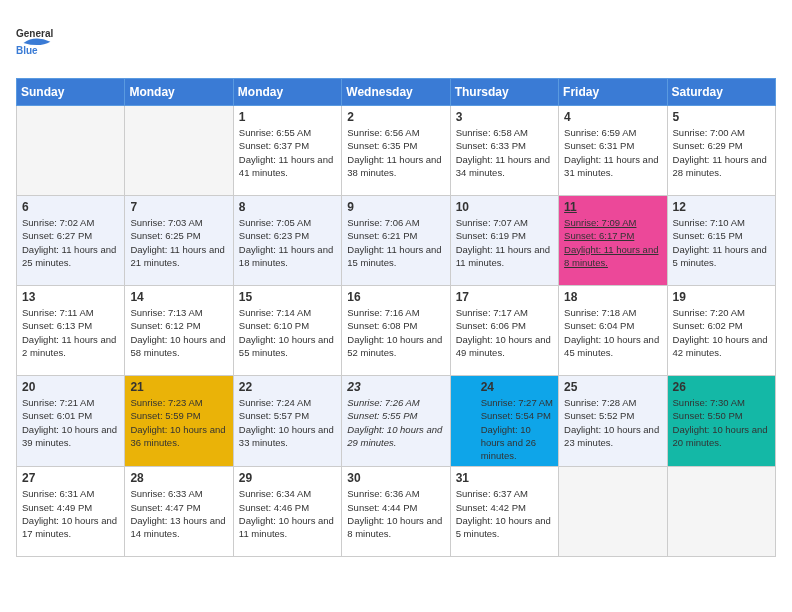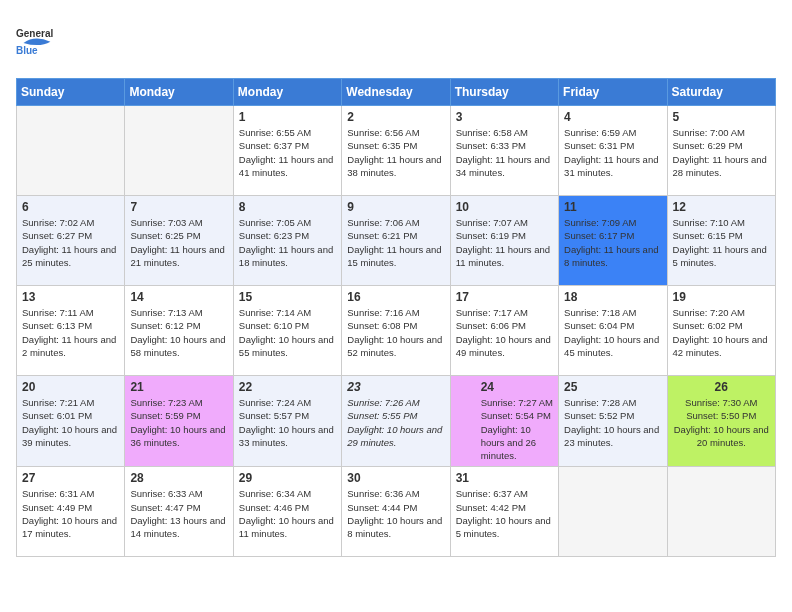--- a/index.html
+++ b/index.html
@@ -189,21 +189,21 @@
         </div>
       </td>
         <td style="background: rgb(238, 242, 251);">
         <span class="day-number">10</span>
         <div class="day-info">
           <span>Sunrise: 7:07 AM</span><br>
           <span>Sunset: 6:19 PM</span><br>
           <span>Daylight: 11 hours and 11 minutes.</span>
         </div>
       </td>
-        <td style="background: #3b82f6;">
+        <td style="background: #ec4899; text-decoration: underline;">
         <span class="day-number">11</span>
         <div class="day-info">
           <span>Sunrise: 7:09 AM</span><br>
           <span>Sunset: 6:17 PM</span><br>
           <span>Daylight: 11 hours and 8 minutes.</span>
         </div>
       </td>
         <td style="background: rgb(238, 242, 251);">
         <span class="day-number">12</span>
         <div class="day-info">
@@ -273,21 +273,21 @@
       </tr>
       <tr>
         <td style="background: rgb(238, 242, 251);">
         <span class="day-number">20</span>
         <div class="day-info">
           <span>Sunrise: 7:21 AM</span><br>
           <span>Sunset: 6:01 PM</span><br>
           <span>Daylight: 10 hours and 39 minutes.</span>
         </div>
       </td>
-        <td style="background: #f0abfc; margin-left: 32px;">
+        <td style="background: #eab308; margin-left: 32px;">
         <span class="day-number">21</span>
         <div class="day-info">
           <span>Sunrise: 7:23 AM</span><br>
           <span>Sunset: 5:59 PM</span><br>
           <span>Daylight: 10 hours and 36 minutes.</span>
         </div>
       </td>
         <td style="background: rgb(238, 242, 251);">
         <span class="day-number">22</span>
         <div class="day-info">
@@ -297,37 +297,37 @@
         </div>
       </td>
         <td style="background: rgb(238, 242, 251); font-style: italic;">
         <span class="day-number">23</span>
         <div class="day-info">
           <span>Sunrise: 7:26 AM</span><br>
           <span>Sunset: 5:55 PM</span><br>
           <span>Daylight: 10 hours and 29 minutes.</span>
         </div>
       </td>
-        <td style="background: #f0abfc; padding-left: 30px;">
+        <td style="background: #0ea5e9; padding-left: 30px;">
         <span class="day-number">24</span>
         <div class="day-info">
           <span>Sunrise: 7:27 AM</span><br>
           <span>Sunset: 5:54 PM</span><br>
           <span>Daylight: 10 hours and 26 minutes.</span>
         </div>
       </td>
         <td style="background: rgb(238, 242, 251);">
         <span class="day-number">25</span>
         <div class="day-info">
           <span>Sunrise: 7:28 AM</span><br>
           <span>Sunset: 5:52 PM</span><br>
           <span>Daylight: 10 hours and 23 minutes.</span>
         </div>
       </td>
-        <td style="background: #bef264; text-align: center;">
+        <td style="background: #14b8a6;">
         <span class="day-number">26</span>
         <div class="day-info">
           <span>Sunrise: 7:30 AM</span><br>
           <span>Sunset: 5:50 PM</span><br>
           <span>Daylight: 10 hours and 20 minutes.</span>
         </div>
       </td>
       </tr>
       <tr>
         <td style="background: rgb(255, 255, 255);">

